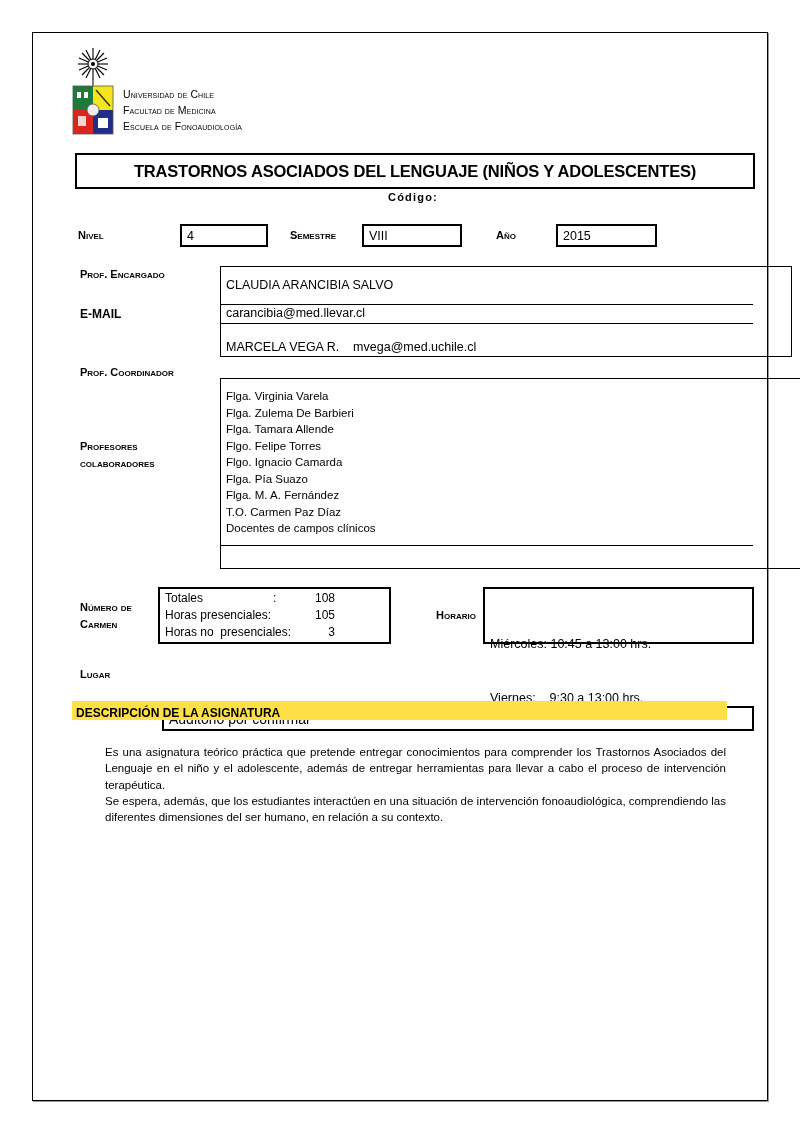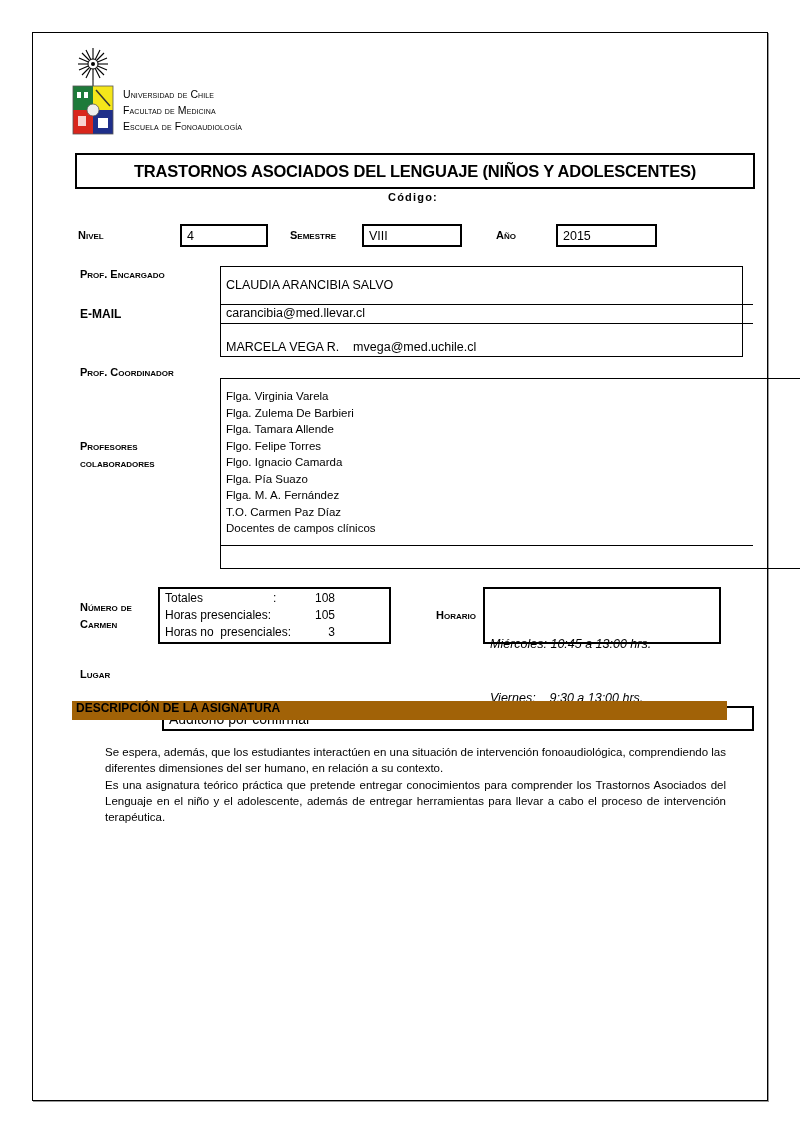--- a/index.html
+++ b/index.html
@@ -15,21 +15,21 @@
     
     .title-box { left: 75px; top: 153px; width: 676px; height: 32px; border: 2px solid #000; display: flex; align-items: center; justify-content: center; }
     .title-text { font-size: 16.5px; font-weight: bold; letter-spacing: -0.2px; }
     .codigo { left: 388px; top: 191px; font-size: 11px; font-weight: bold; letter-spacing: 1.2px; }
     
     .lbl { font-size: 11px; font-weight: bold; font-variant: small-caps; white-space: nowrap; }
     .lbl-plain { font-size: 12px; font-weight: bold; white-space: nowrap; }
     .box { border: 2px solid #000; box-sizing: border-box; font-size: 12.5px; padding-left: 5px; display: flex; align-items: center; }
     .thin { border: 1px solid #000; box-sizing: border-box; }
     .val { font-size: 12.5px; white-space: pre; }
-    .gray-bar { left: 72px; top: 701px; width: 655px; height: 19px; background: #a16207; display: flex; align-items: flex-start; padding-left: 4px; box-sizing: border-box; }
+    .gray-bar { left: 72px; top: 701px; width: 655px; height: 19px; background: #fde047; display: flex; align-items: flex-end; padding-left: 4px; box-sizing: border-box; }
     .desc { left: 105px; top: 744px; width: 621px; font-size: 11.5px; line-height: 16.3px; text-align: justify; }
     .desc p { margin: 0; }
   </style>
 </head>
 <body>
 
 <div class="abs page-border"></div>
 
 <div class="abs logo">
   <svg width="46" height="94" viewBox="0 0 46 94">
@@ -80,21 +80,21 @@
 </div>
 <div class="abs lbl" style="left:496px; top:229px;">Año</div>
 <div class="abs box" style="left:556px; top:224px; width:101px; height:23px;">
   <span>2015</span>
 </div>
 
 <div class="abs lbl" style="left:80px; top:268px;">Prof. Encargado</div>
 <div class="abs lbl-plain" style="left:80px; top:307px;">E-MAIL</div>
 <div class="abs lbl" style="left:80px; top:342px;margin-top:24px;">Prof. Coordinador</div>
 
-<div class="abs thin" style="left:220px; top:266px; width:523px; height:91px;">
+<div class="abs thin" style="left:220px; top:266px; width:572px; height:91px;">
   <div class="abs" style="left:0; top:37px; width:532px; height:0; border-top:1px solid #000;"></div>
   <div class="abs" style="left:0; top:56px; width:532px; height:0; border-top:1px solid #000;"></div>
   <div class="abs val" style="left:5px; top:11px;">CLAUDIA ARANCIBIA SALVO</div>
   <div class="abs val" style="left:5px; top:39px;">carancibia@med.llevar.cl</div>
   <div class="abs val" style="left:5px; top:73px;">MARCELA VEGA R.    mvega@med.uchile.cl</div>
 </div>
 
 <div class="abs lbl" style="left:80px; top:438px; line-height:17px;">
   <div>Profesores</div>
   <div>colaboradores</div>
@@ -130,31 +130,31 @@
       <span style="position:absolute; right:0;">105</span>
     </div>
     <div style="position:relative; height:17px;">
       <span style="white-space:pre;">Horas no  presenciales:</span>
       <span style="position:absolute; right:0;">3</span>
     </div>
   </div>
 </div>
 
 <div class="abs lbl" style="left:430px; top:609px;padding-left:6px;">Horario</div>
-<div class="abs" style="left:483px; top:587px; width:238px; height:57px; border:2px solid #000; box-sizing:border-box;font-style:italic;">
+<div class="abs" style="left:483px; top:587px; width:271px; height:57px; border:2px solid #000; box-sizing:border-box;">
   <div class="abs" style="left:5px; top:10px; font-size:12.5px; line-height:18px; white-space:pre;">
     <div>Miércoles: 10:45 a 13:00 hrs.</div>
     <div>Viernes:    9:30 a 13:00 hrs.</div>
   </div>
 </div>
 
 <div class="abs lbl" style="left:80px; top:668px;">Lugar</div>
 <div class="abs box" style="left:162px; top:662px; width:592px; height:25px; font-size:14px;margin-top:44px;">
   <span>Auditorio por confirmar</span>
 </div>
 
 <div class="abs gray-bar">
   <span class="lbl-plain" style="font-size:12px;">DESCRIPCIÓN DE LA ASIGNATURA</span>
 </div>
 <div class="abs desc">
+  <p>Es una asignatura teórico práctica que pretende entregar conocimientos para comprender los Trastornos Asociados del Lenguaje en el niño y el adolescente, además de entregar herramientas para llevar a cabo el proceso de intervención terapéutica.</p>
   <p>Se espera, además, que los estudiantes interactúen en una situación de intervención fonoaudiológica, comprendiendo las diferentes dimensiones del ser humano, en relación a su contexto.</p>
-  <p>Es una asignatura teórico práctica que pretende entregar conocimientos para comprender los Trastornos Asociados del Lenguaje en el niño y el adolescente, además de entregar herramientas para llevar a cabo el proceso de intervención terapéutica.</p>
 </div>
 
 </body></html>

